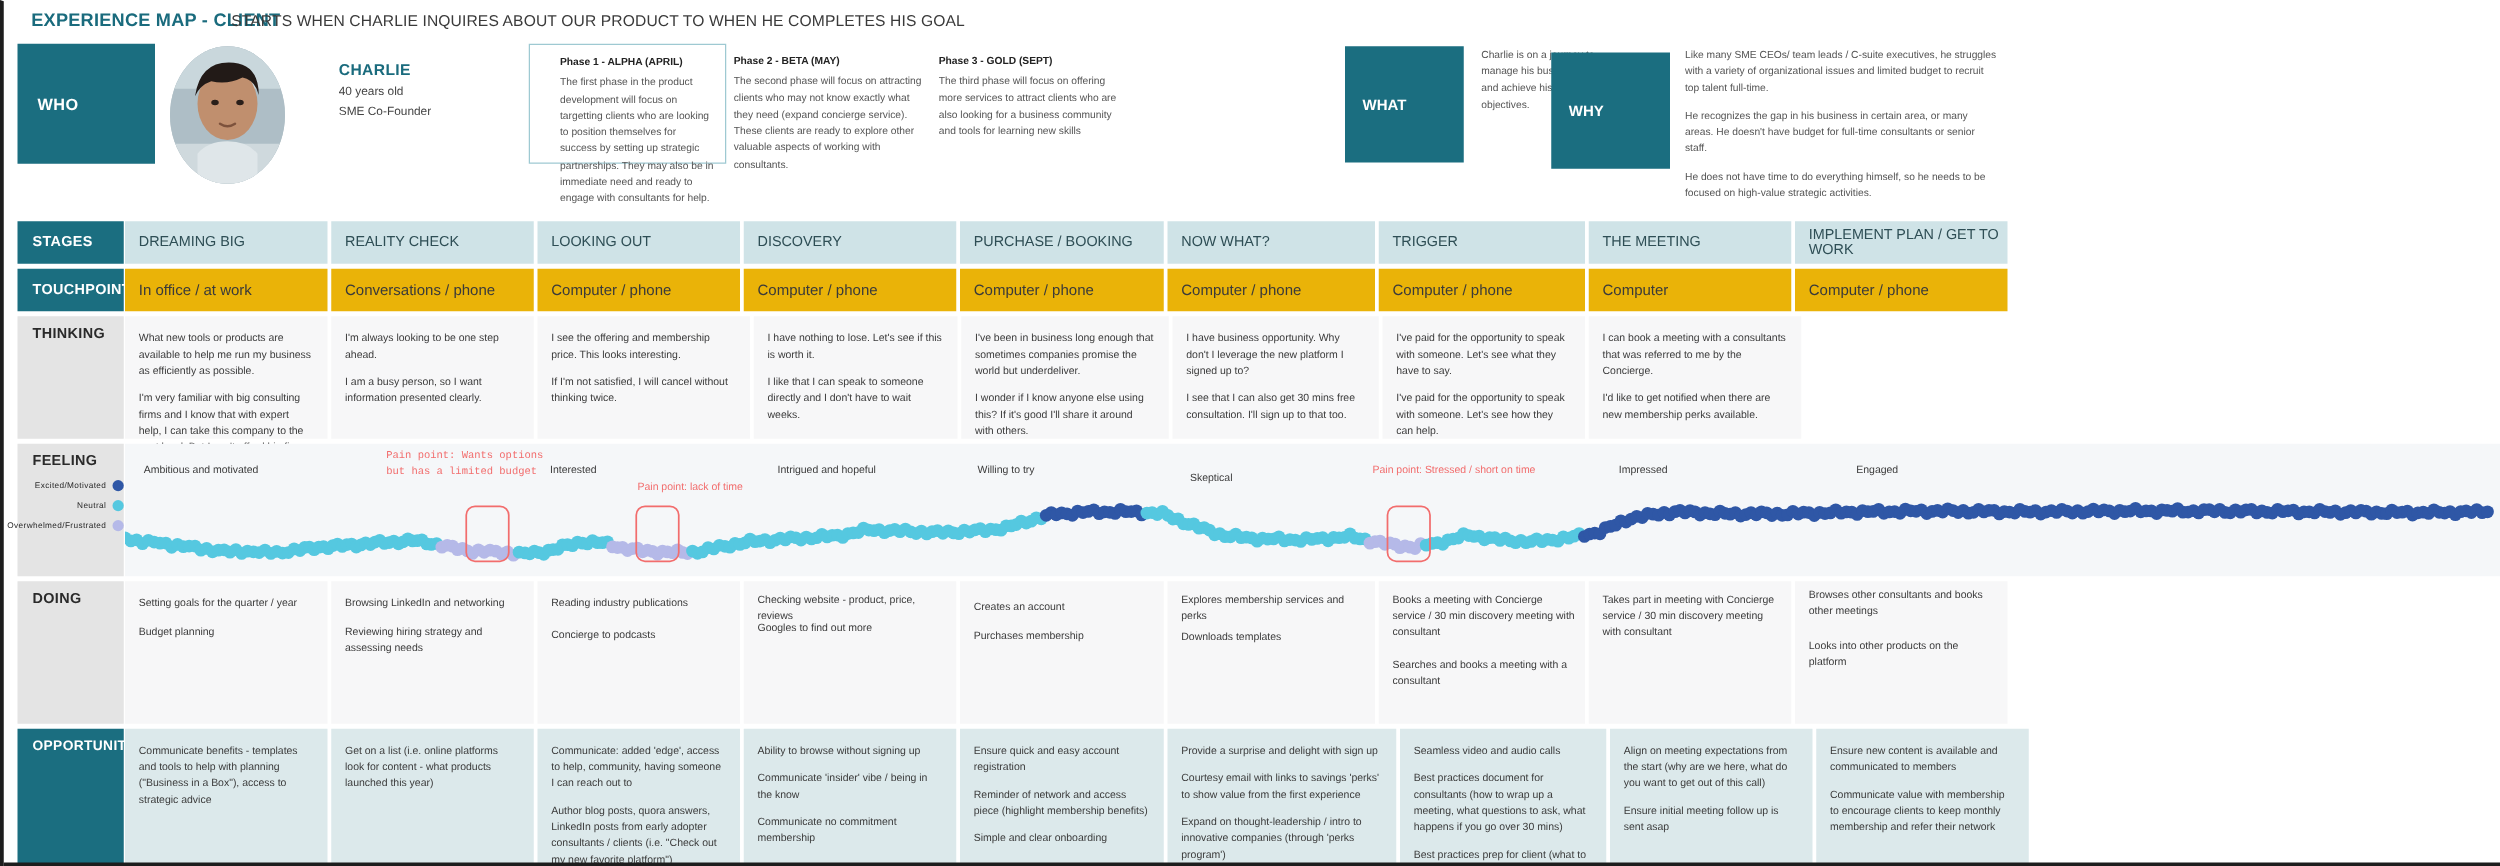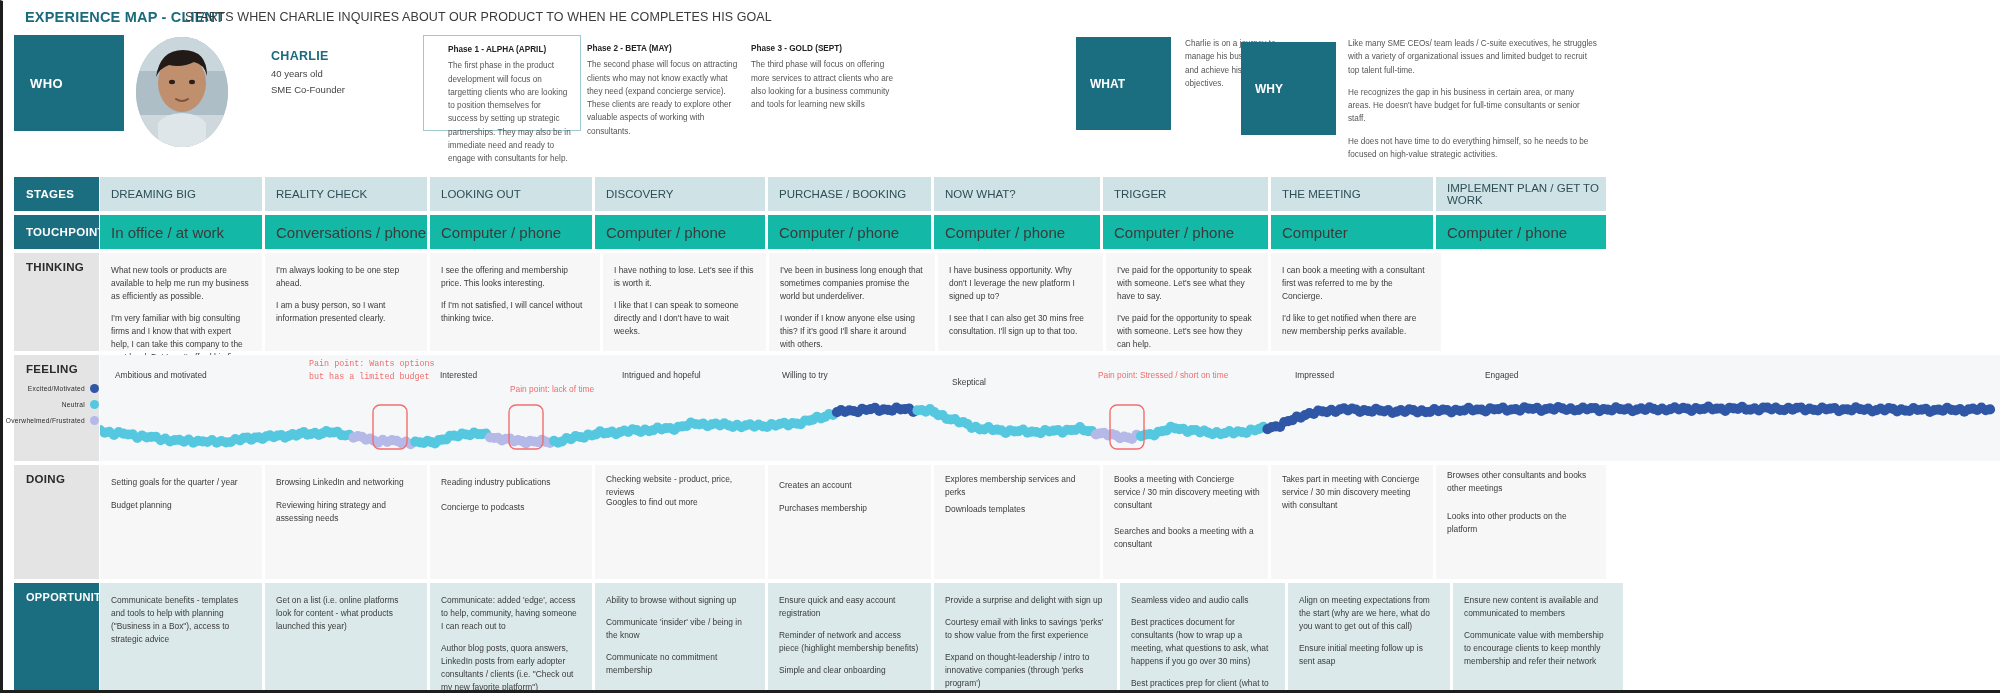--- a/index.html
+++ b/index.html
@@ -82,21 +82,21 @@
   .stages .row-label { height:34px; align-items:center; padding-top:0; }
   .stages .cell {
     background:#cfe3e7; color:#2e4e55; font-size:11.5px;
     display:flex; align-items:center; padding-left:11px;
     margin-right:3px; height:34px;
   }
   
   .touch { top:214px; width:1989px; height:34px; }
   .touch .row-label { height:34px; align-items:center; padding-top:0; }
   .touch .cell {
-    background:#14b8a6; color:#3a3a3a; font-size:15px;
+    background:#eab308; color:#3a3a3a; font-size:12px;
     display:flex; align-items:center; padding-left:11px;
     margin-right:3px; height:34px;text-align:center;
   }
   
   .thinking { top:252px; width:1989px; height:98px; }
   .thinking .row-label { height:98px; }
   .thinking .cell {
     background:#f7f7f8; margin-right:3px; height:98px;
     padding:11px 12px 0 11px;
   }
@@ -297,21 +297,21 @@
         </div>
         <div class="cell" style="width: 165px;">
           <p>I have business opportunity. Why don't I leverage the new platform I signed up to?</p>
           <p>I see that I can also get 30 mins free consultation. I'll sign up to that too.</p>
         </div>
         <div class="cell" style="width: 162px;">
           <p>I've paid for the opportunity to speak with someone. Let's see what they have to say.</p>
           <p>I've paid for the opportunity to speak with someone. Let's see how they can help.</p>
         </div>
         <div class="cell" style="width: 170px;">
-          <p>I can book a meeting with a consultant first was referred to me by the Concierge.</p>
+          <p>I can book a meeting with a consultants that was referred to me by the Concierge.</p>
           <p>I'd like to get notified when there are new membership perks available.</p>
         </div>
       </div>
   </div>
 
   <div class="band feeling">
     <div class="row-label">
       <span>FEELING</span>
       <div class="legend" id="feeling-legend">
           <div class="legend-row">

